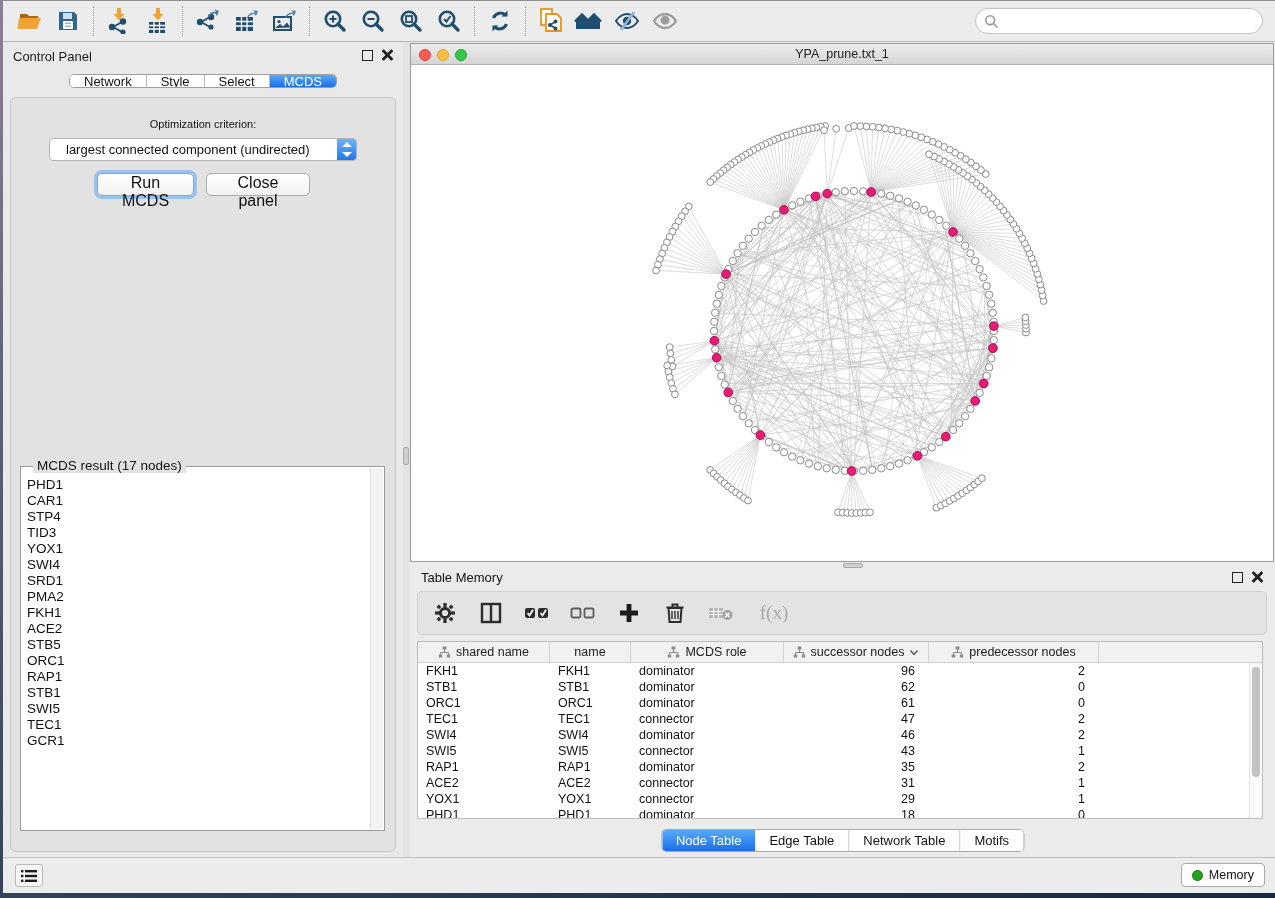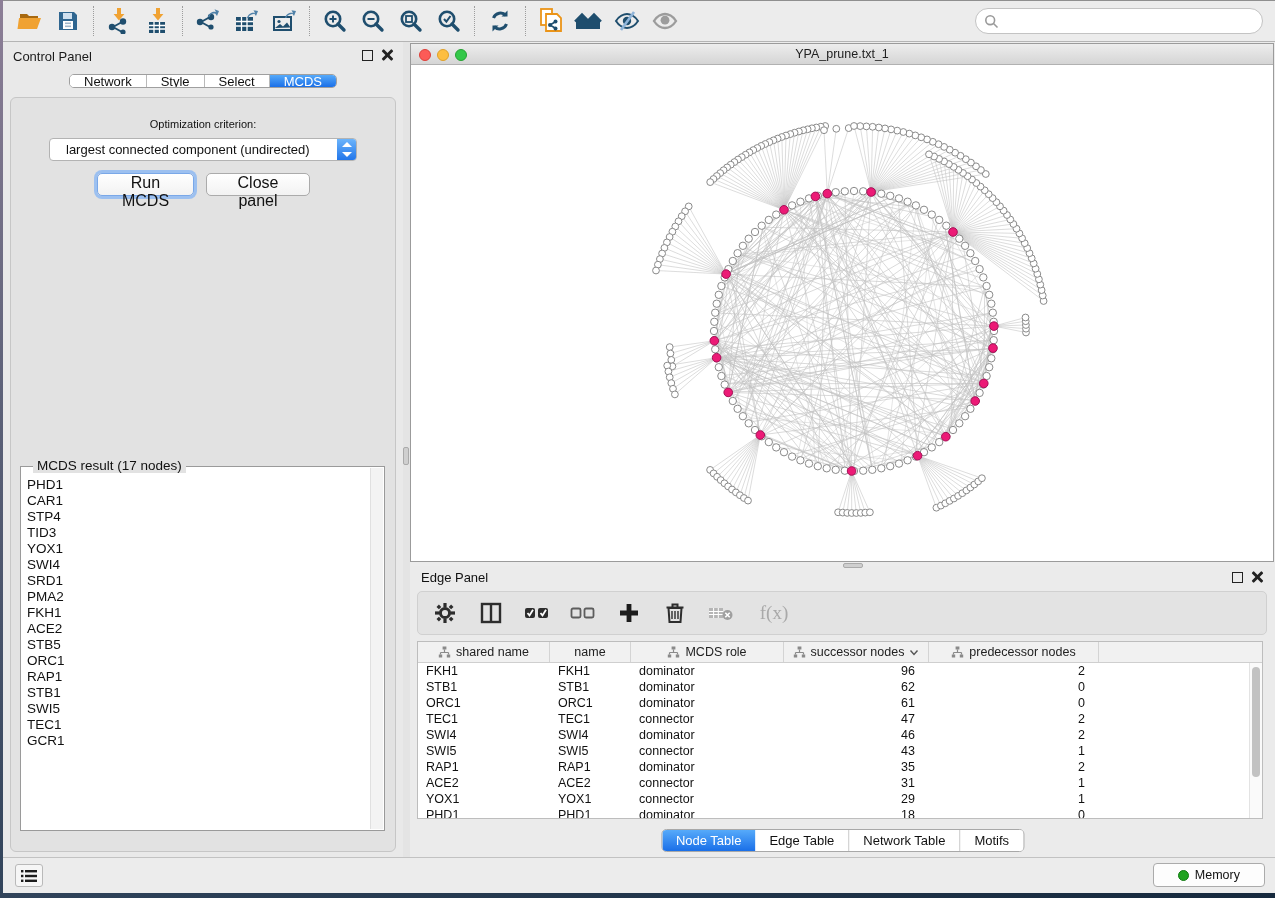--- a/index.html
+++ b/index.html
@@ -90,21 +90,21 @@
   #grid-thumb { position:absolute; left:2px; right:2px; top:4px; height:110px; background:#c2c2c2; border-radius:5px; }
 
   #bottom-tabs { position:absolute; left:50%; transform:translateX(-50%); bottom:5px; display:flex; height:23px;
                  border:1px solid #a8a8a8; border-radius:5px; overflow:hidden; background:#fff; }
 
   
   #status-bar { position:absolute; left:0; right:0; bottom:0; height:36px; background:#ececec; border-top:1px solid #c2c2c2; }
   #menu-btn { position:absolute; left:12px; top:6px; width:28px; height:23px; background:#f6f6f6; border:1px solid #b9b9b9; border-radius:3px;
               display:flex; align-items:center; justify-content:center; }
   #memory-btn { position:absolute; right:10px; top:5px; height:24px; background:#fdfdfd; border:1px solid #ababab; border-radius:4px;
-                display:flex; align-items:center; gap:6px; padding:0 24px; font-size:12.5px; }
+                display:flex; align-items:center; gap:6px; padding:0 10px; font-size:12.5px; }
   #memory-dot { width:11px; height:11px; border-radius:50%; background:#1fa31f; border:1px solid #117a11; }
 </style>
 </head>
 <body>
 
 <div id="app">
 
   <div id="toolbar">
     <div style="width:8px"></div>
     <div class="tbtn">
@@ -1008,21 +1008,21 @@
           <circle cx="534.8" cy="371.7" r="4.3" fill="#ec1a76" stroke="#a81058" stroke-width="1"></circle>
           <circle cx="564.2" cy="336.0" r="4.3" fill="#ec1a76" stroke="#a81058" stroke-width="1"></circle>
           <circle cx="572.8" cy="318.4" r="4.3" fill="#ec1a76" stroke="#a81058" stroke-width="1"></circle>
           <circle cx="582.0" cy="283.1" r="4.3" fill="#ec1a76" stroke="#a81058" stroke-width="1"></circle>
           <circle cx="582.9" cy="261.1" r="4.3" fill="#ec1a76" stroke="#a81058" stroke-width="1"></circle>
         </svg>
     </div>
   </div>
 
   <div id="table-panel">
-    <div id="tp-title">Edge Panel</div>
+    <div id="tp-title">Table Memory</div>
     <div class="win-btns" style="top:5px; right:12px;">
       <div class="float-btn"></div>
       <div class="close-x"></div>
     </div>
     <div class="grip abs" style="left:50%; top:-3px; width:20px; height:5px;"></div>
 
     <div id="tp-toolbar">
       <div class="tp-ico">
         <svg width="22" height="22" viewBox="0 0 22 22">
           <circle cx="11" cy="11" r="4.6" fill="none" stroke="#2d2d2d" stroke-width="3"></circle>

